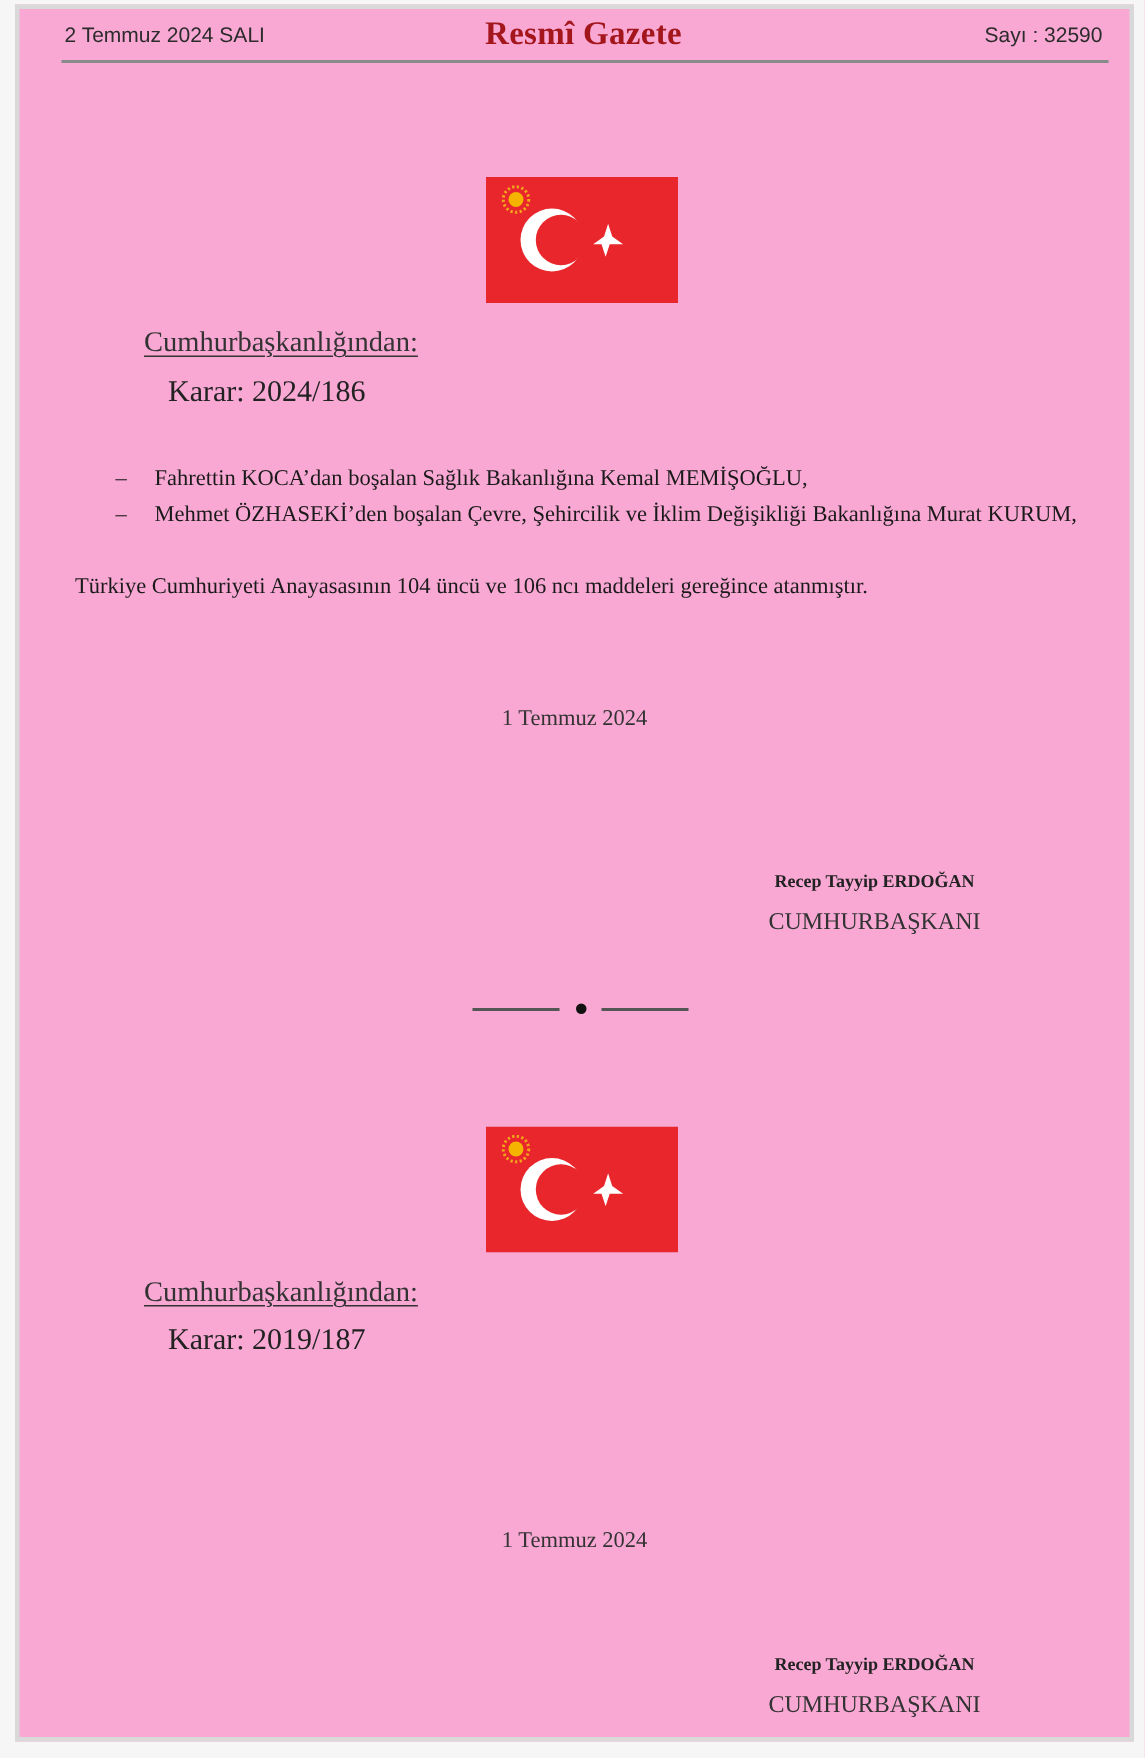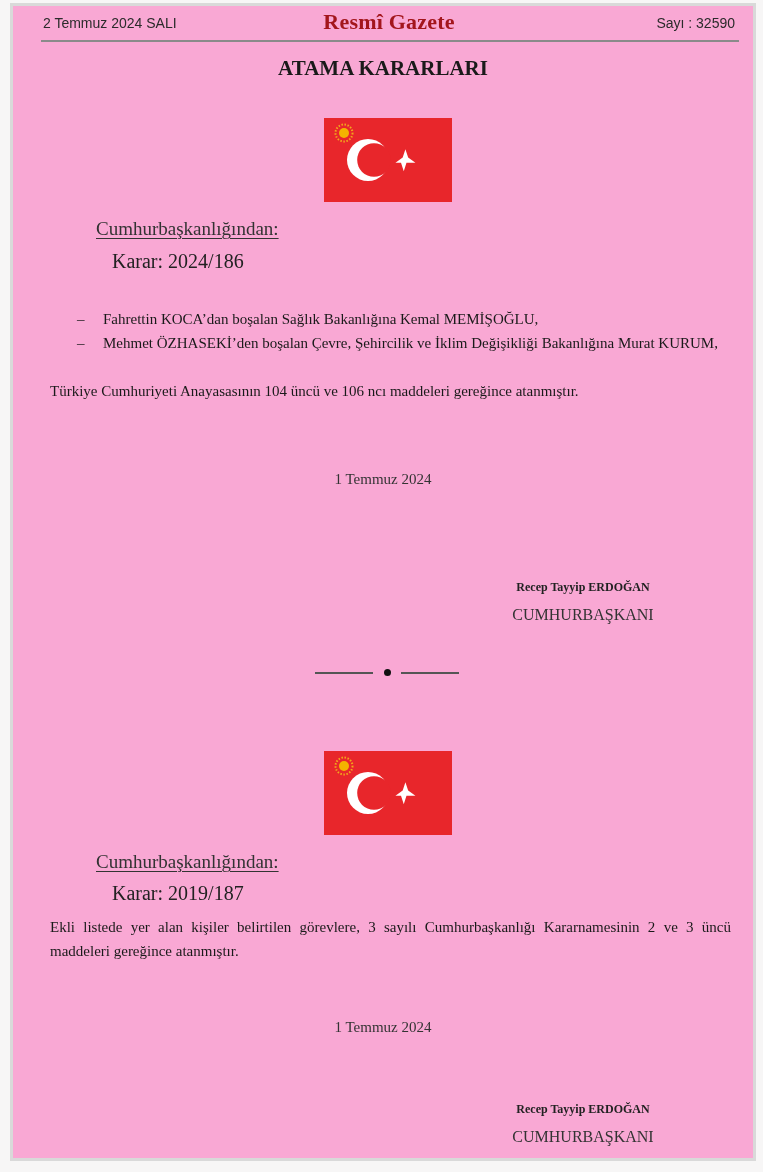--- a/index.html
+++ b/index.html
@@ -182,21 +182,20 @@
 <div class="frame">
   <div class="page">
 
     <div class="hdr">
       <span class="hdr-date">2 Temmuz 2024 SALI</span>
       <span class="hdr-title">Resmî Gazete</span>
       <span class="hdr-num">Sayı : 32590</span>
     </div>
     <div class="hdr-rule"></div>
 
-    <div class="doc-title">ATAMA KARARLARI</div>
 
     <svg class="flag" style="left:311px; top:112px;" viewBox="0 0 128 84">
       <rect x="0" y="0" width="128" height="84" fill="#e8262b"></rect>
       <g transform="translate(20,15)">
         <circle r="8.5" fill="none" stroke="#f2a71b" stroke-width="2" stroke-dasharray="1.5 1.6"></circle>
         <circle r="5" fill="#f4b400"></circle>
       </g>
       <circle cx="44" cy="42" r="21" fill="#ffffff"></circle>
       <circle cx="50" cy="42" r="16.8" fill="#e8262b"></circle>
       <polygon fill="#ffffff" points="71,42 79.5,39.3 84.7,32.1 84.7,41 90,48.2 81.5,45.4 76.3,52.6 76.3,43.7" transform="rotate(-18,80,42)"></polygon>
@@ -237,21 +236,20 @@
         <circle r="5" fill="#f4b400"></circle>
       </g>
       <circle cx="44" cy="42" r="21" fill="#ffffff"></circle>
       <circle cx="50" cy="42" r="16.8" fill="#e8262b"></circle>
       <polygon fill="#ffffff" points="71,42 79.5,39.3 84.7,32.1 84.7,41 90,48.2 81.5,45.4 76.3,52.6 76.3,43.7" transform="rotate(-18,80,42)"></polygon>
     </svg>
 
     <div class="section-from" style="top:845px;">Cumhurbaşkanlığından:</div>
     <div class="karar" style="top:876px;">Karar: 2019/187</div>
 
-    <div class="para" style="top:909px; text-align:justify;">Ekli listede yer alan kişiler belirtilen görevlere, 3 sayılı Cumhurbaşkanlığı Kararnamesinin 2 ve 3 üncü maddeleri gereğince atanmıştır.</div>
 
     <div class="date-line" style="top:1013px;">1 Temmuz 2024</div>
 
     <div class="signer" style="top:1096px;">
       <span class="name">Recep Tayyip ERDOĞAN</span>
       <span class="title">CUMHURBAŞKANI</span>
     </div>
 
   </div>
 </div>

